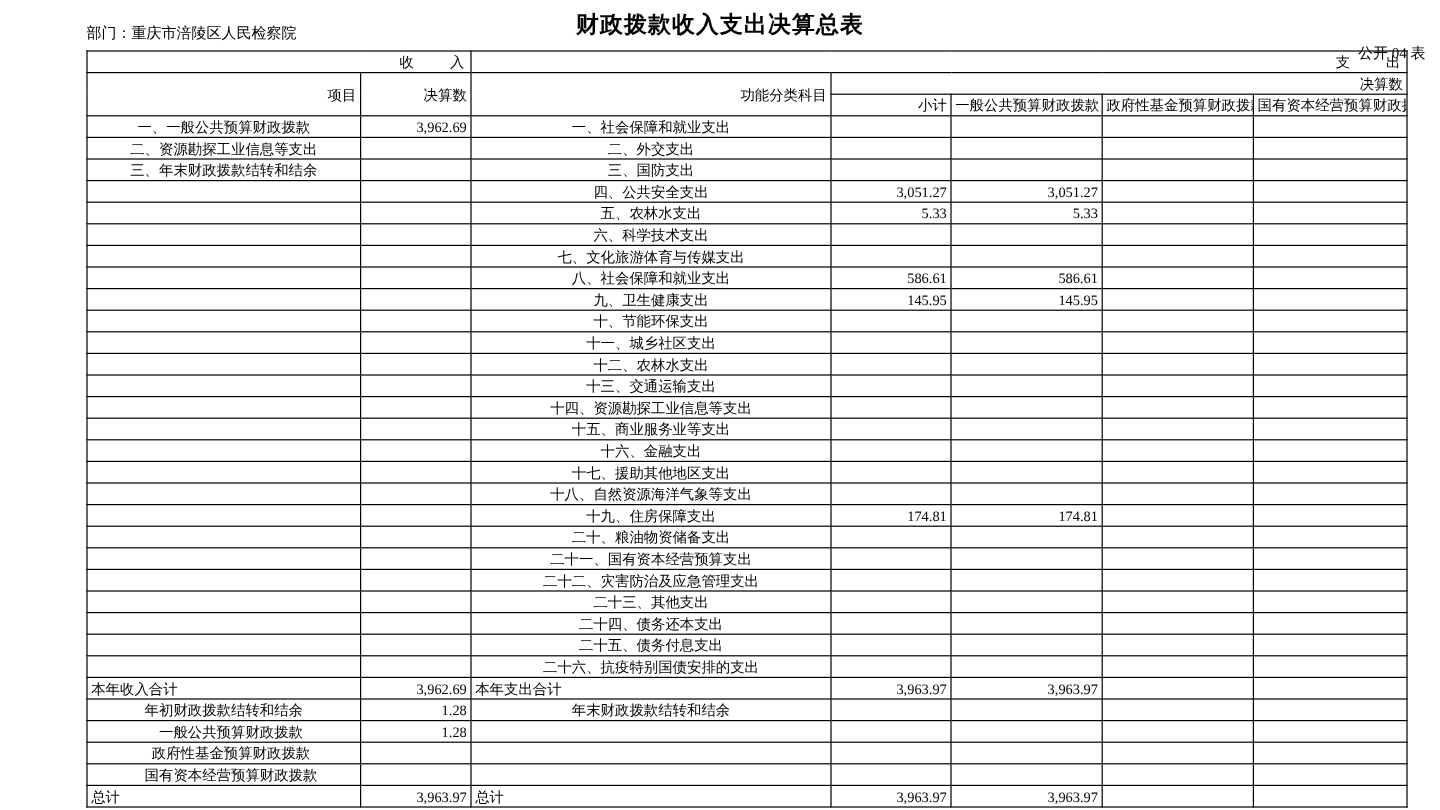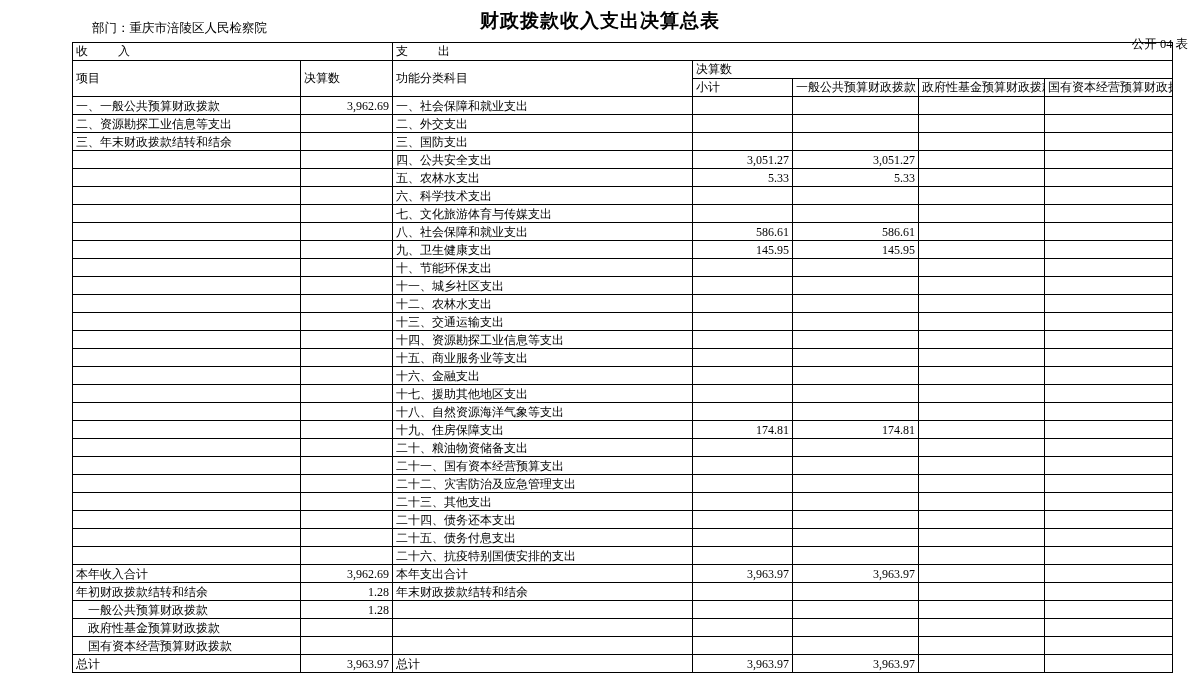--- a/index.html
+++ b/index.html
@@ -28,21 +28,21 @@
     margin-top: 8px;
     margin-bottom: 2px;
   }
   .meta-right {
     text-align: right;
     padding-right: 12px;
     font-size: 12.5px;
     line-height: 17px;
   }
   .meta-left {
-    padding-left: 92px;
+    padding-left: 72px;
     font-size: 12.5px;
     line-height: 17px;
     margin-top: -33px;
   }
   .table-wrap {
     padding: 0 28px 0 72px;
     margin-top: 5px;
   }
   table.main {
     border-collapse: collapse;
@@ -54,23 +54,23 @@
     border: 1px solid #000000;
     padding: 0 3px;
     height: 17px;
     line-height: 16px;
     font-weight: normal;
     vertical-align: middle;
     overflow: hidden;
     white-space: nowrap;
   }
   .ctr { }
-  .lft { text-align: left; }
+  .lft { text-align: center; }
   .rgt { text-align: right; padding-right: 5px; }
-  .hd { text-align: left; font-family: Liberation Mono, monospace; }
+  .hd { text-align: right; }
   .bold { font-weight: bold; }
   .sp1 { letter-spacing: 2px; }
   .tall { height: 31px; }
   .wrap2 { white-space: normal; line-height: 14px; }
   col.c1 { width: 228px; }
   col.c2 { width: 92px; }
   col.c3 { width: 300px; }
   col.c4 { width: 100px; }
   col.c5 { width: 126px; }
   col.c6 { width: 126px; }

